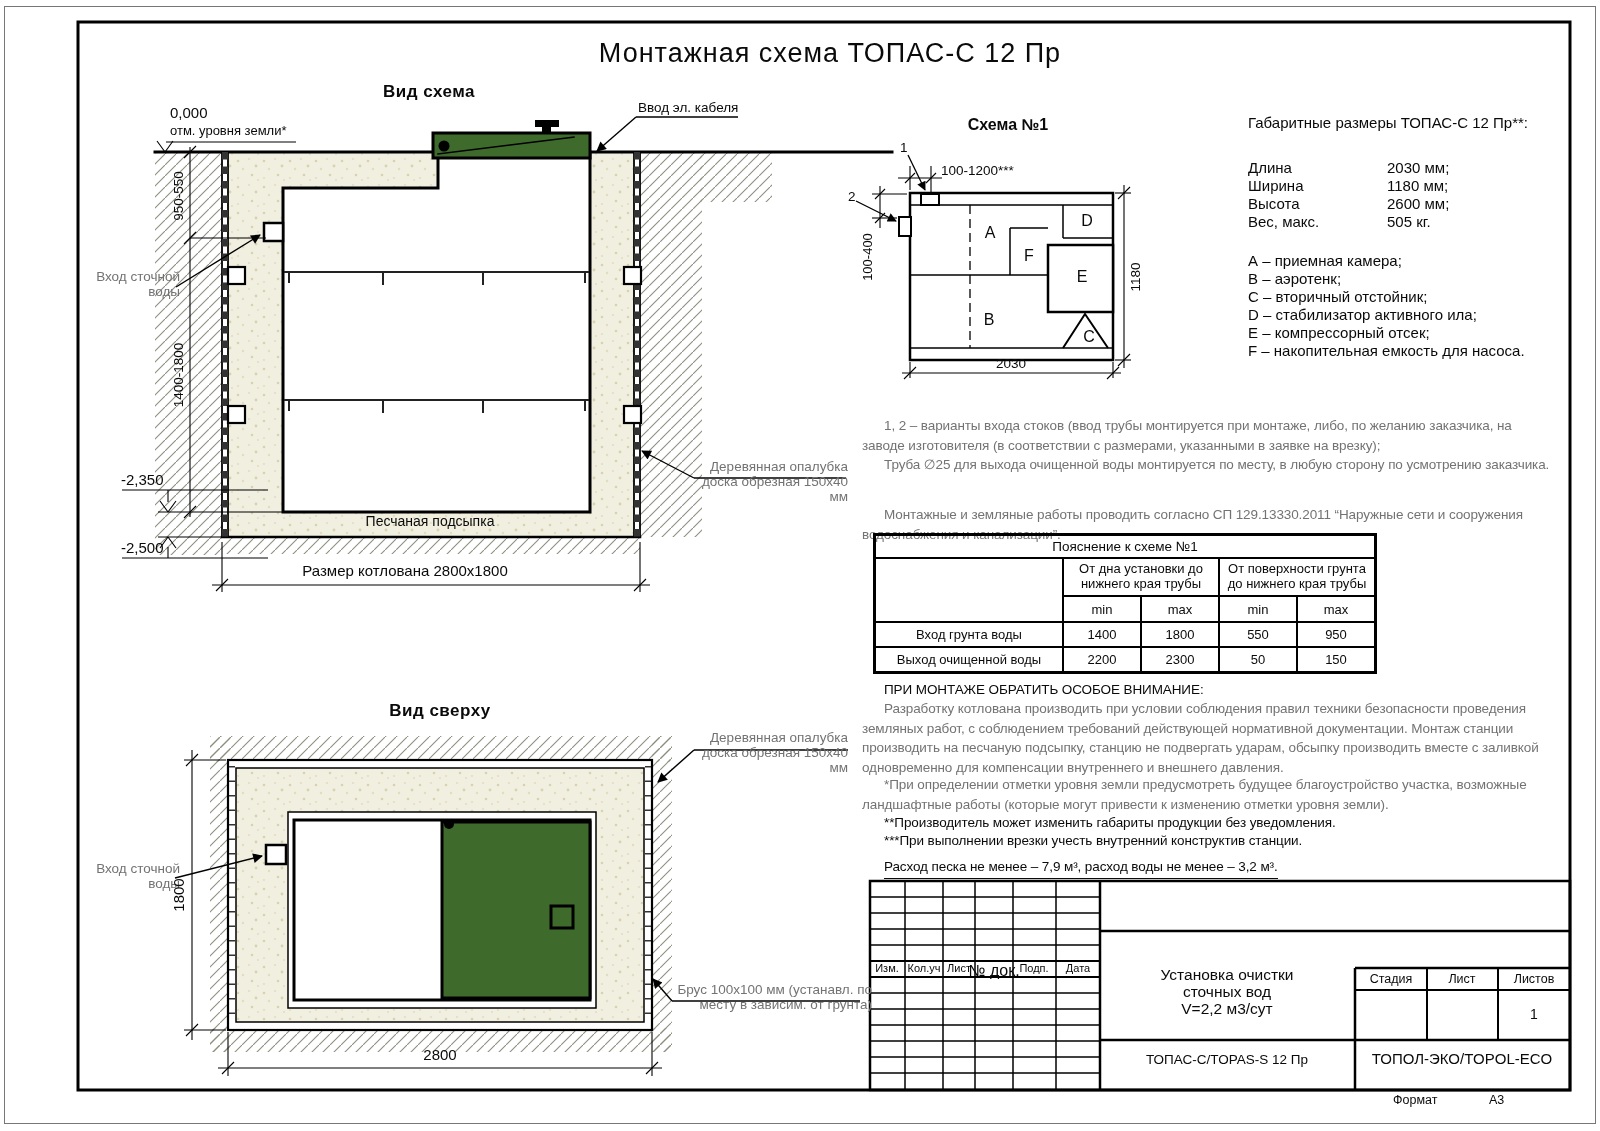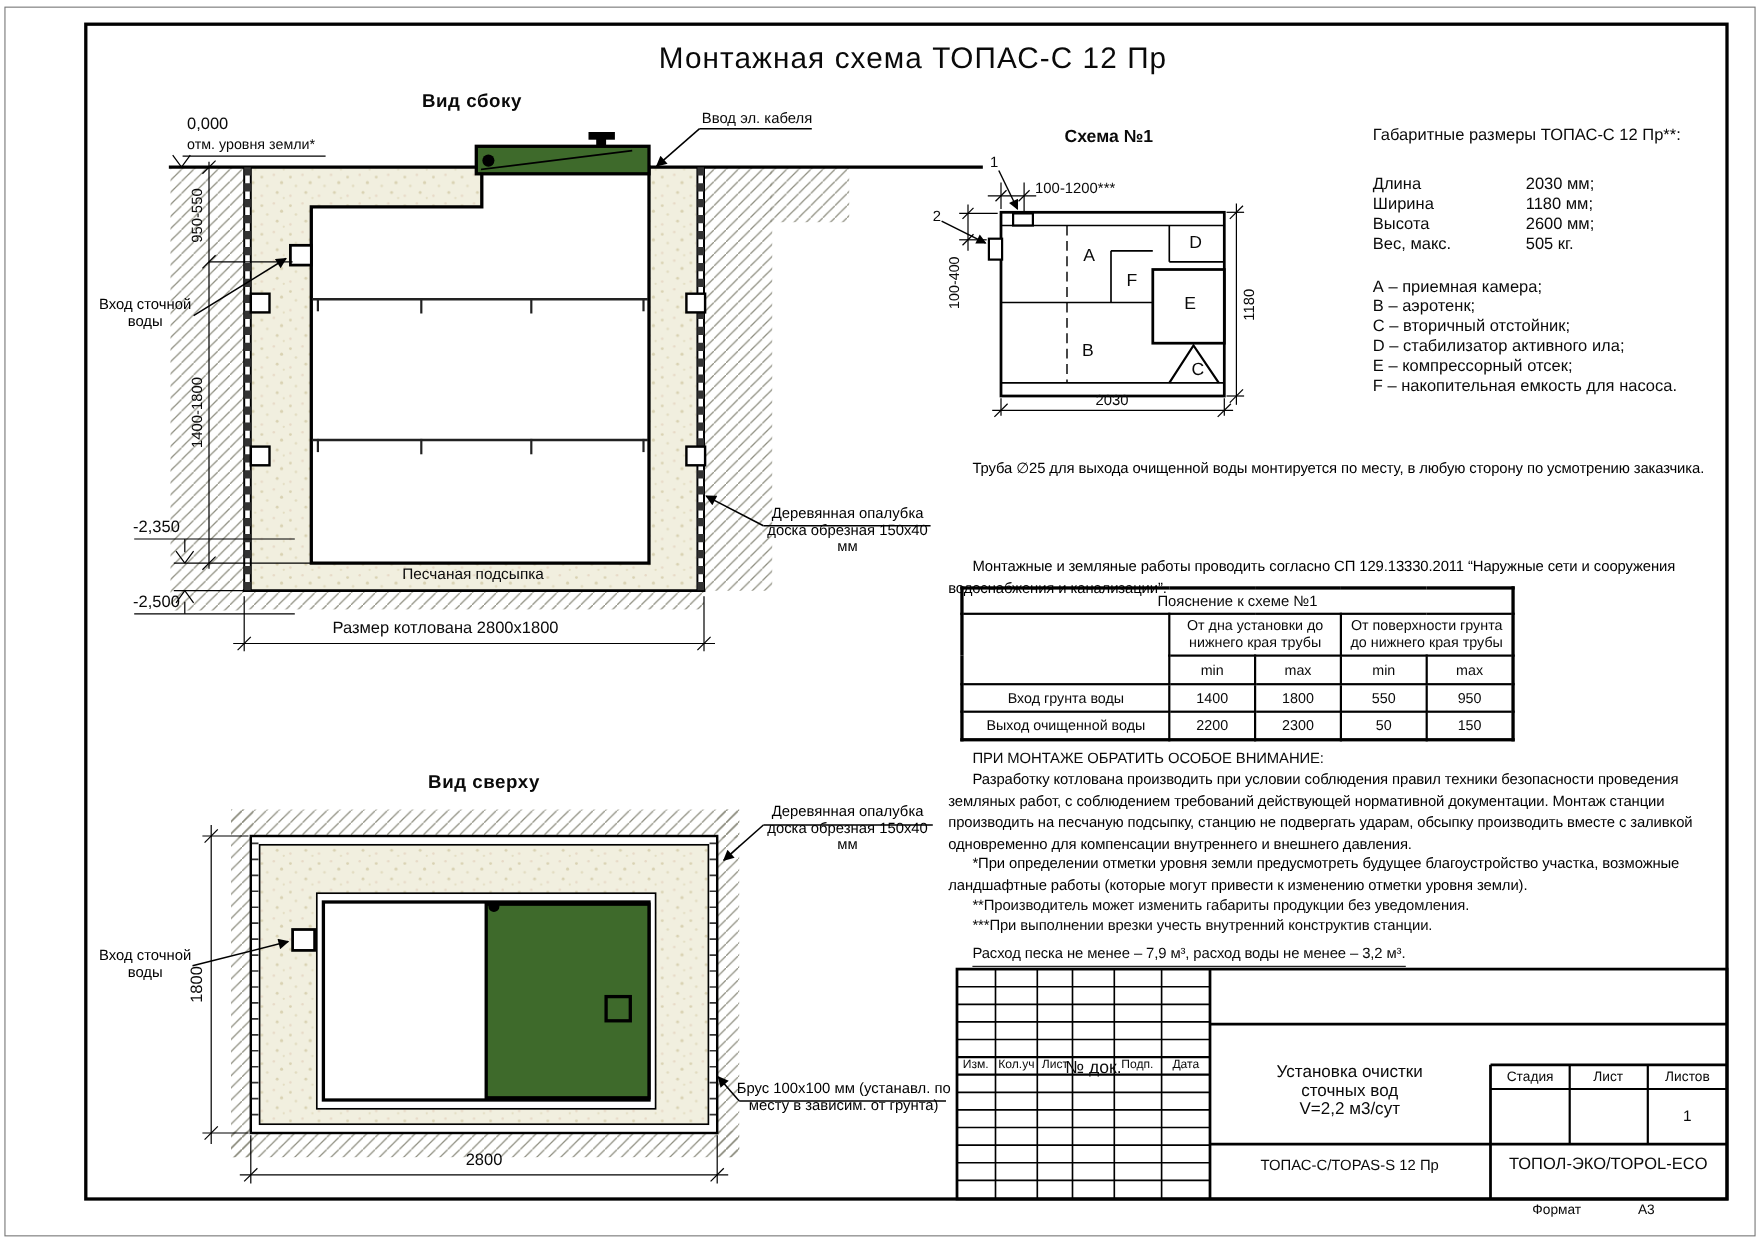--- a/index.html
+++ b/index.html
@@ -2,30 +2,30 @@
 <html><head>
 <meta charset="utf-8">
 <style>
   html,body { margin:0; padding:0; background:#fff; }
   #sheet { position:relative; width:1600px; height:1131px; background:#fff; overflow:hidden;
            font-family:"Liberation Sans", sans-serif; color:#0a0a0a; }
   svg { position:absolute; left:0; top:0; }
   .t  { position:absolute; white-space:nowrap; color:#0a0a0a; line-height:1.15; }
   .tc { transform:translateX(-50%); text-align:center; }
   .rot { transform:translate(-50%,-50%) rotate(-90deg); transform-origin:center; }
-  .blk { position:absolute; color:#000000; }
+  .blk { position:absolute; color:#737373; }
   .ctr { text-align:center; }
   .para { font-size:13.5px; line-height:19.5px; letter-spacing:-0.1px; }
   .ind  { text-indent:22px; }
   .u { border-bottom:1.5px solid #0a0a0a; padding-bottom:1px; }
   #title { font-size:27px; letter-spacing:1px; }
   .vlabel { font-size:17px; font-weight:bold; letter-spacing:0.5px; }
   .dim { font-size:13.5px; }
   .dim15 { font-size:15px; }
-  .lbl { font-size:13.5px; }
+  .lbl { font-size:13.5px;text-align:right; }
   .spec { font-size:15px; }
   .comp { font-size:16px; }
   table.xt { position:absolute; left:873px; top:533px; border-collapse:collapse; table-layout:fixed;
              border:3px solid #000; }
   table.xt td { border:2px solid #000; text-align:center; vertical-align:middle; padding:0;
                 font-size:13px; color:#0a0a0a; }
   td.grp { font-size:12.5px; line-height:1.12; }
   .st { position:absolute; white-space:nowrap; }
 </style>
 </head>
@@ -234,21 +234,21 @@
     <line x1="1355" y1="968" x2="1355" y2="1090" stroke-width="2.5"></line>
     <line x1="1355" y1="968" x2="1570" y2="968" stroke-width="2.5"></line>
     <line x1="1355" y1="990" x2="1570" y2="990" stroke-width="2"></line>
     <line x1="1427" y1="968" x2="1427" y2="1040" stroke-width="2"></line>
     <line x1="1498" y1="968" x2="1498" y2="1040" stroke-width="2"></line>
   </g>
 </svg>
 
 <div class="t tc" id="title" style="left:830px; top:38px;">Монтажная схема ТОПАС-С 12 Пр</div>
 
-<div class="t tc vlabel" style="left:429px; top:82px;">Вид сбоку</div>
+<div class="t tc vlabel" style="left:429px; top:82px;">Вид схема</div>
 <div class="t dim15" style="left:170px; top:104px;">0,000</div>
 <div class="t" style="left:170px; top:124px; font-size:13px;">отм. уровня земли*</div>
 <div class="t rot dim" style="left:179px; top:196px;">950-550</div>
 <div class="t rot dim" style="left:179px; top:375px;">1400-1800</div>
 <div class="t dim15" style="left:121px; top:471px;">-2,350</div>
 <div class="t dim15" style="left:121px; top:539px;">-2,500</div>
 <div class="blk ctr lbl" style="left:84px; top:269px; width:96px;">
   <div>Вход сточной</div>
   <div>воды</div>
 </div>
@@ -300,20 +300,21 @@
 <div class="t spec" style="left:1248px; top:213px;">Вес, макс.</div>
 <div class="t spec" style="left:1387px; top:213px;">505 кг.</div>
 <div class="t spec" style="left:1248px; top:252px;">А – приемная камера;</div>
 <div class="t spec" style="left:1248px; top:270px;">В – аэротенк;</div>
 <div class="t spec" style="left:1248px; top:288px;">С – вторичный отстойник;</div>
 <div class="t spec" style="left:1248px; top:306px;">D – стабилизатор активного ила;</div>
 <div class="t spec" style="left:1248px; top:324px;">E – компрессорный отсек;</div>
 <div class="t spec" style="left:1248px; top:342px;">F – накопительная емкость для насоса.</div>
 
 <div class="blk para" style="left:862px; top:416px; width:692px;">
+  <div class="ind">1, 2 – варианты входа стоков (ввод трубы монтируется при монтаже, либо, по желанию заказчика, на заводе изготовителя (в соответствии с размерами, указанными в заявке на врезку);</div>
   <div class="ind">Труба ∅25 для выхода очищенной воды монтируется по месту, в любую сторону по усмотрению заказчика.</div>
 </div>
 <div class="blk para ind" style="left:862px; top:505px; width:692px;">Монтажные и земляные работы проводить согласно СП 129.13330.2011 “Наружные сети и сооружения водоснабжения и канализации”.</div>
 <div class="t para" style="left:884px; top:680px;">ПРИ МОНТАЖЕ ОБРАТИТЬ ОСОБОЕ ВНИМАНИЕ:</div>
 <div class="blk para ind" style="left:862px; top:699px; width:700px;">Разработку котлована производить при условии соблюдения правил техники безопасности проведения земляных работ, с соблюдением требований действующей нормативной документации. Монтаж станции производить на песчаную подсыпку, станцию не подвергать ударам, обсыпку производить вместе с заливкой одновременно для компенсации внутреннего и внешнего давления.</div>
 <div class="blk para ind" style="left:862px; top:775px; width:700px;">*При определении отметки уровня земли предусмотреть будущее благоустройство участка, возможные ландшафтные работы (которые могут привести к изменению отметки уровня земли).</div>
 <div class="t para" style="left:884px; top:813px;">**Производитель может изменить габариты продукции без уведомления.</div>
 <div class="t para" style="left:884px; top:831px;">***При выполнении врезки учесть внутренний конструктив станции.</div>
 <div class="t para u" style="left:884px; top:857px;">Расход песка не менее – 7,9 м³, расход воды не менее – 3,2 м³.</div>
 

